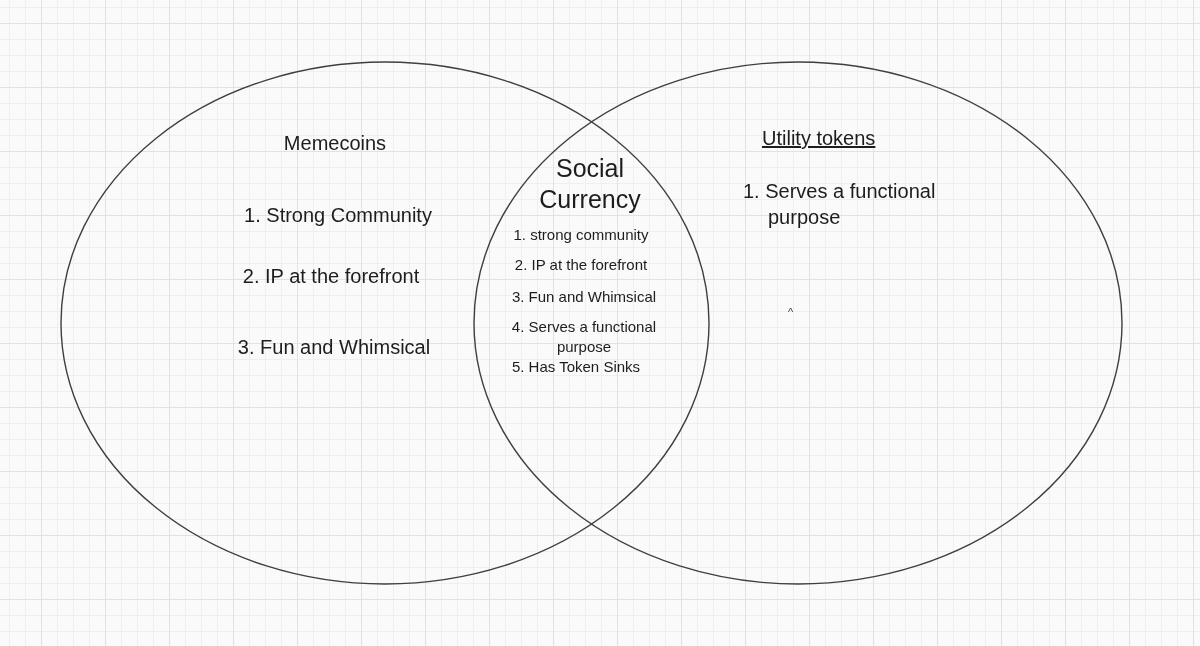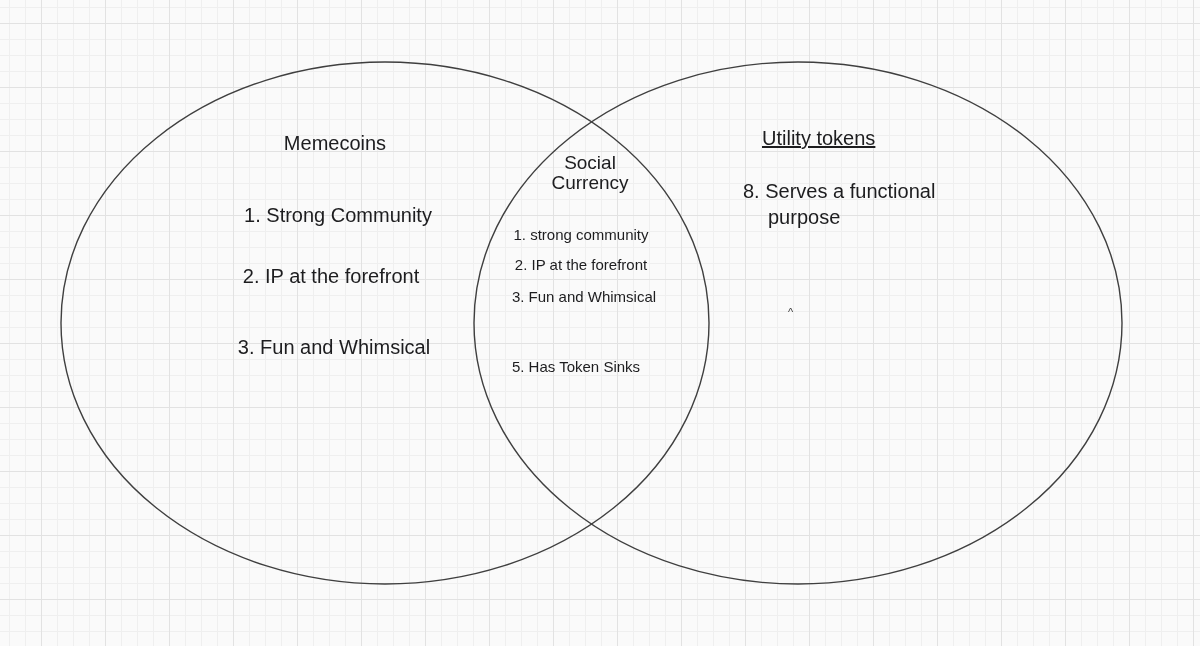--- a/index.html
+++ b/index.html
@@ -41,22 +41,22 @@
   }
   .big {
     font-size: 20px;
     line-height: 26px;
   }
   .ctr {
     transform: translateX(-50%);
     text-align: center;
   }
   .overlap-title {
-    font-size: 19px;
-    line-height: 20px;
+    font-size: 25px;
+    line-height: 31px;
     white-space: normal;
     width: 110px;
   }
   .small {
     font-size: 15px;
     line-height: 20px;
   }
   .wrap {
     white-space: normal;
   }
@@ -81,19 +81,20 @@
 
   <div class="t big ctr" style="left:335px; top:130px;">Memecoins</div>
   <div class="t big ctr" style="left:338px; top:202px;">1. Strong Community</div>
   <div class="t big ctr" style="left:331px; top:263px;">2. IP at the forefront</div>
   <div class="t big ctr" style="left:334px; top:334px;">3. Fun and Whimsical</div>
 
   <div class="t ctr overlap-title" style="left:590px; top:153px;">Social Currency</div>
   <div class="t small ctr" style="left:581px; top:225px;">1. strong community</div>
   <div class="t small ctr" style="left:581px; top:255px;">2. IP at the forefront</div>
   <div class="t small ctr" style="left:584px; top:287px;">3. Fun and Whimsical</div>
+  <div class="t small ctr wrap" style="left:584px; top:317px; width:165px;">4. Serves a functional purpose</div>
   <div class="t small ctr" style="left:576px; top:357px;text-align:right;">5. Has Token Sinks</div>
 
   <div class="t big" style="left:762px; top:125px;text-decoration:underline;">Utility tokens</div>
-  <div class="t big wrap hang" style="left:743px; top:178px; width:218px;">8. Serves a functional purpose</div>
+  <div class="t big wrap hang" style="left:743px; top:178px; width:218px;">1. Serves a functional purpose</div>
   <div class="t caret" style="left:788px; top:306px;">^</div>
 
 </div>
 
 </body></html>

